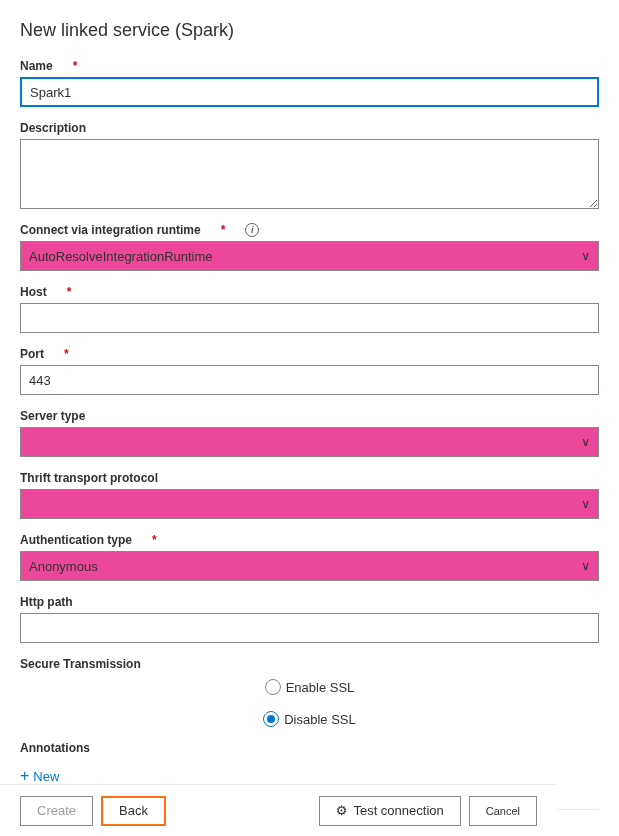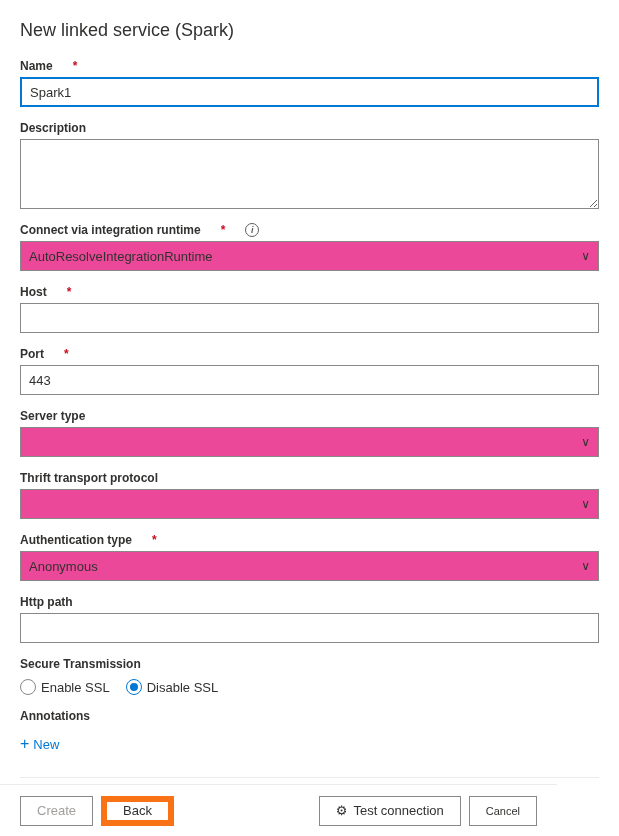--- a/index.html
+++ b/index.html
@@ -91,20 +91,21 @@
     }
     .field-group {
       display: flex;
       flex-direction: column;
     }
     .radio-group {
       display: flex;
       align-items: center;
       gap: 16px;
       margin-top: 4px;
+      flex-direction: column;
     }
     .radio-option {
       display: flex;
       align-items: center;
       gap: 5px;
       cursor: pointer;
     }
     .radio-circle {
       width: 16px;
       height: 16px;
@@ -195,21 +196,21 @@
       background: #fff;
       border: 1px solid #8A8886;
       color: #A19F9D;
       font-size: 13px;
       cursor: pointer;
     }
     .btn-secondary {
       height: 30px;
       padding: 0 16px;
       background: #fff;
-      border: 6px solid #f97316;
+      border: 2px solid #f97316;
       color: #323130;
       font-size: 13px;
       cursor: pointer;
     }
     .btn-test {
       height: 30px;
       padding: 0 16px;
       background: #fff;
       border: 1px solid #8A8886;
       color: #323130;

